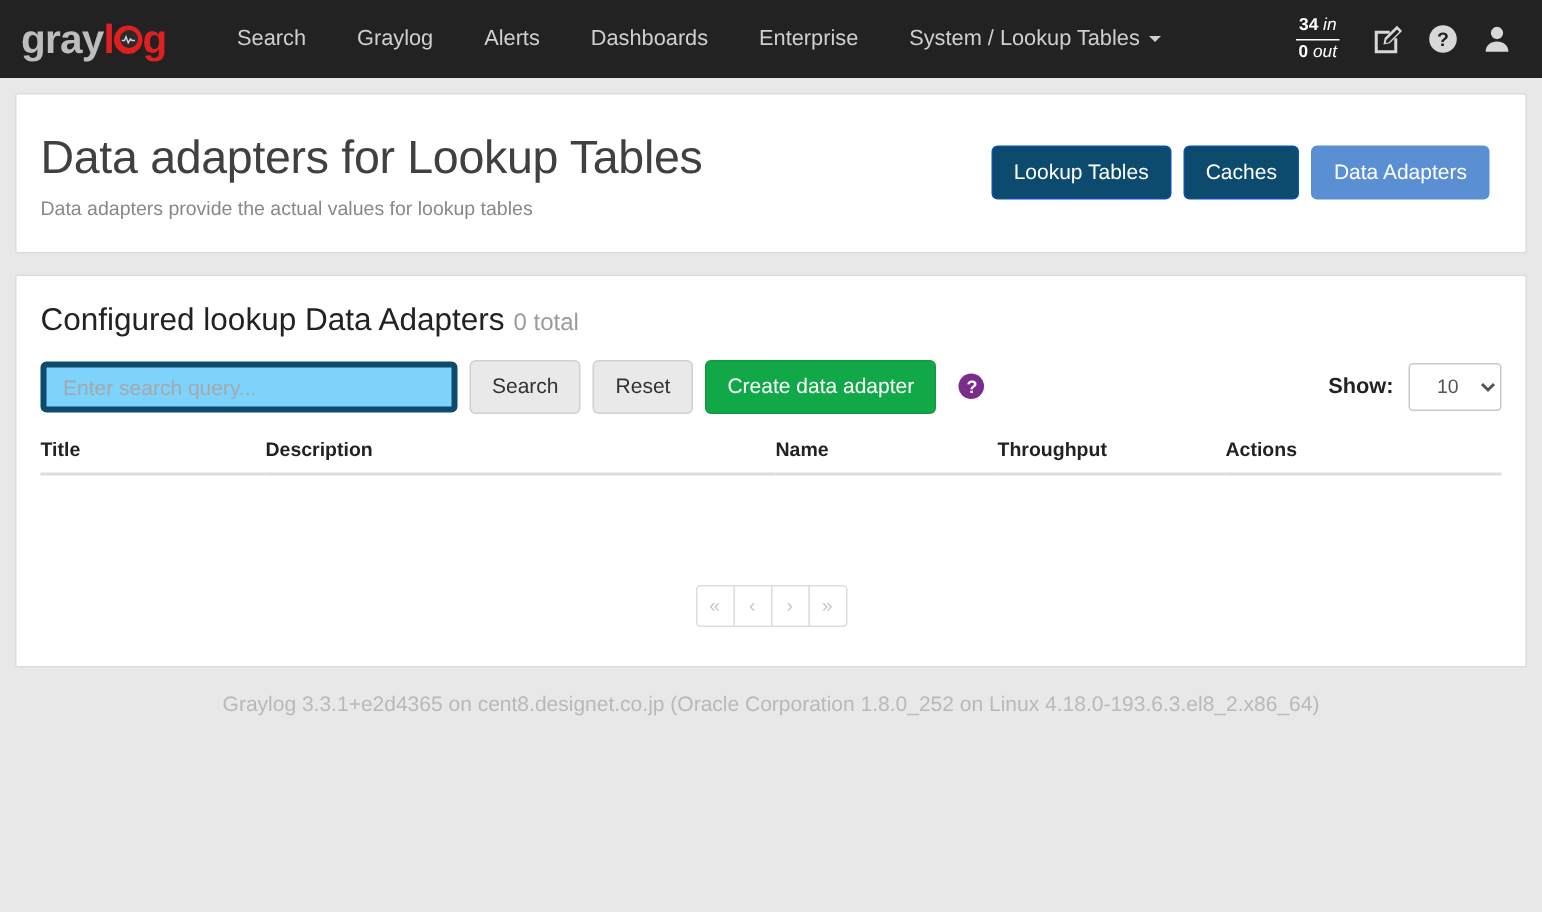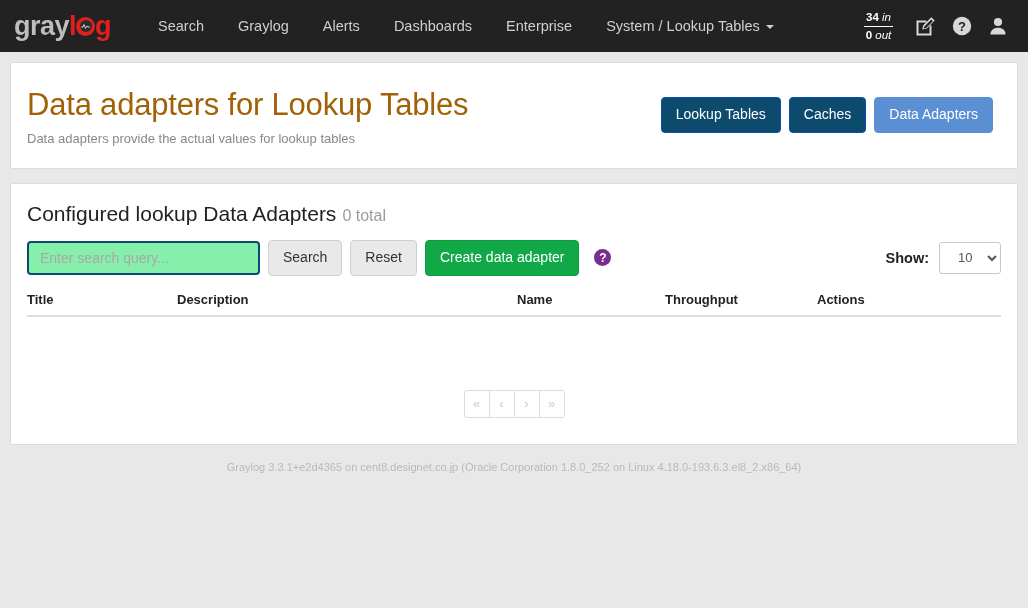--- a/index.html
+++ b/index.html
@@ -130,21 +130,21 @@
 
   .header-panel {
     padding: 24px 24px 22px 16px;
     display: flex;
     align-items: flex-start;
   }
   .header-left { flex: 1 1 auto; }
   .page-title {
     font-size: 31px;
     font-weight: 400;
-    color: #a16207;
+    color: #404040;
     margin: 0 0 8px 0;
     line-height: 1.15;
     letter-spacing: -0.2px;
   }
   .page-subtitle {
     font-size: 13px;
     color: #888888;
     margin: 0;
   }
   .header-actions {
@@ -196,30 +196,30 @@
     color: #9b9b9b;
     margin-left: 6px;
   }
 
   .toolbar {
     display: flex;
     align-items: center;
     gap: 8px;
   }
   .search-input {
-    width: 233px;
+    width: 278px;
     height: 34px;
-    border: 2px solid #0c4a6e;
+    border: 4px solid #0c4a6e;
     border-radius: 4px;
     padding: 6px 11px;
     font-size: 14px;
     color: #555555;
     font-family: "Liberation Sans", sans-serif;
     outline: none;
-    background: #86efac;
+    background: #7dd3fc;
   }
   .search-input::placeholder { color: #a8a8a8; }
 
   .help-circle {
     width: 17px; height: 17px;
     border-radius: 50%;
     background: #7b2d8e;
     color: #ffffff;
     font-size: 12px;
     font-weight: 700;
@@ -293,21 +293,21 @@
     cursor: default;
     margin-left: -1px;
     font-family: "Liberation Sans", sans-serif;
   }
   .pg-btn:first-child { margin-left: 0; border-radius: 3px 0 0 3px; }
   .pg-btn:last-child { border-radius: 0 3px 3px 0; }
 
   
   .footer {
     text-align: center;
-    font-size: 11px;
+    font-size: 14px;
     color: #b9b9b9;
     padding: 16px 10px 0 10px;
   }
 </style>
 </head>
 <body>
 
 <div class="navbar">
 
   <div class="brand">

